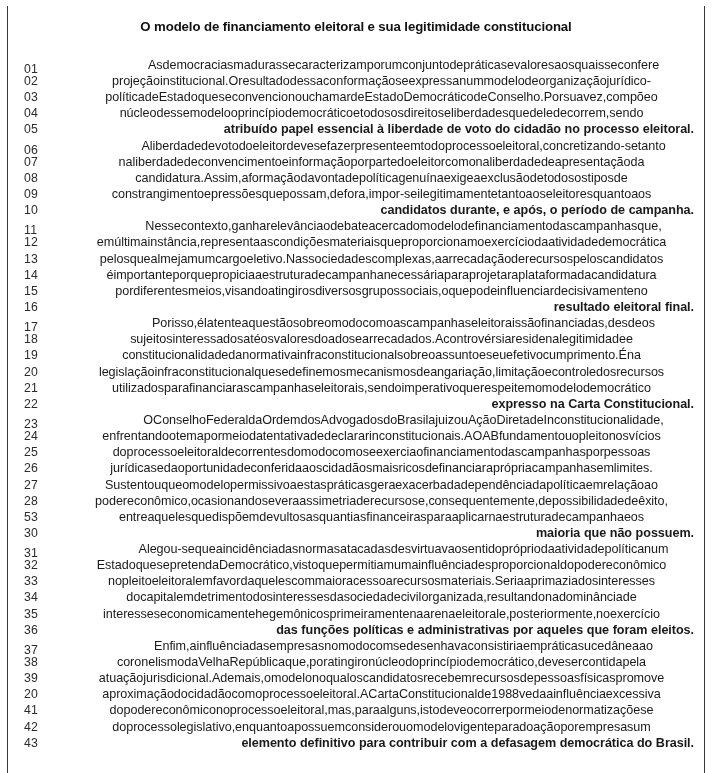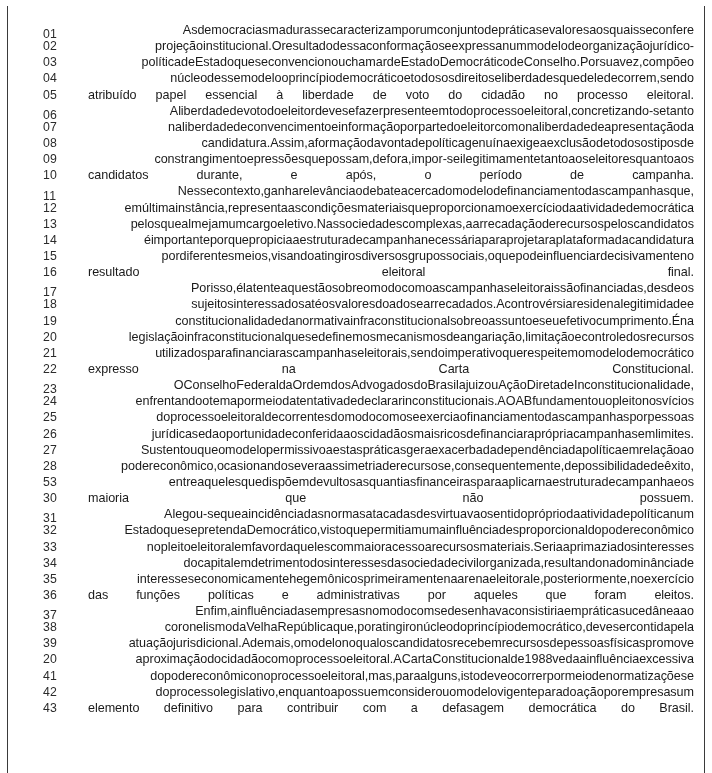--- a/index.html
+++ b/index.html
@@ -48,48 +48,48 @@
     padding: 0 18px 0 24px;
   }
 
   .line-row {
     display: flex;
     align-items: baseline;
     height: 16.15px;
     font-size: 12.6px;
     line-height: 16.15px;
     white-space: nowrap;
-    margin-left: 19px;
   }
   .line-num {
     flex: 0 0 45px;
     font-size: 12.3px;
     color: #2b2b2b;
     letter-spacing: 0.2px;
     -webkit-user-select: none;
     user-select: none;
   }
   .line-text {
     flex: 1 1 auto;
     display: flex;
     color: #1a1a1a;
     letter-spacing: -0.05px;
   }
   
   .line-text.justify {
-    justify-content: flex-end;
+    justify-content: center;
   }
   .line-text.justify .w {
     white-space: pre;
   }
   .line-text.flush .w {
     white-space: pre;
   }
   .line-text.flush {
-    justify-content: space-between;
+    justify-content: flex-end;
+    font-weight: bold;
   }
   .line-text.flush .w + .w { margin-left: 3.6px; }
   .indent {
     display: inline-block;
     flex: 0 0 auto;
     width: 44px;
   }
 
   .attribution {
     margin-top: 22px;
@@ -99,20 +99,21 @@
     line-height: 14px;
     color: #2a2a2a;
     white-space: nowrap;
   }
 </style>
 </head>
 <body>
 
 <div id="page">
 
+  <div class="doc-title">O modelo de financiamento eleitoral e sua legitimidade constitucional</div>
 
   <div class="body-block">
       <div class="line-row">
         <span class="line-num">01</span>
         <span class="line-text justify">
           <span class="indent"></span>
           <span class="w">As</span>
           <span class="w">democracias</span>
           <span class="w">maduras</span>
           <span class="w">se</span>

